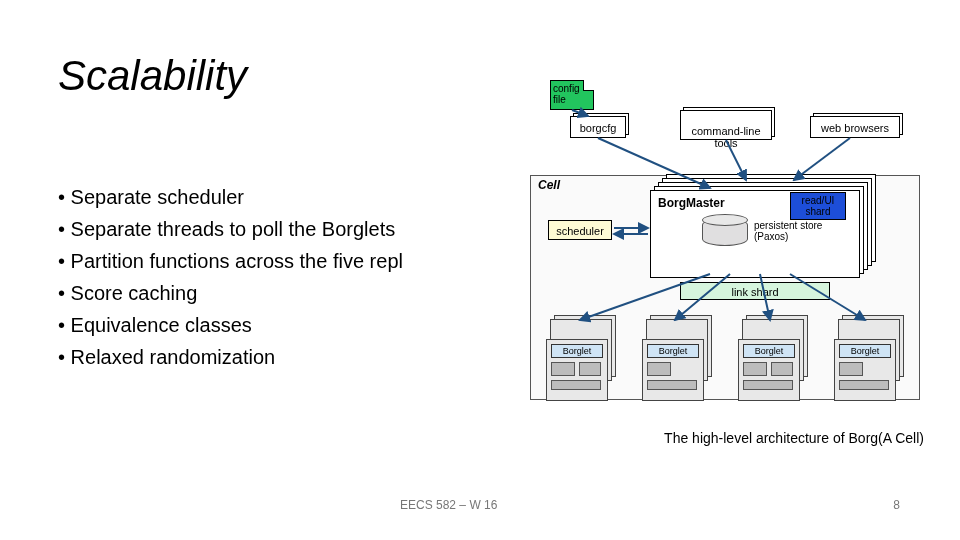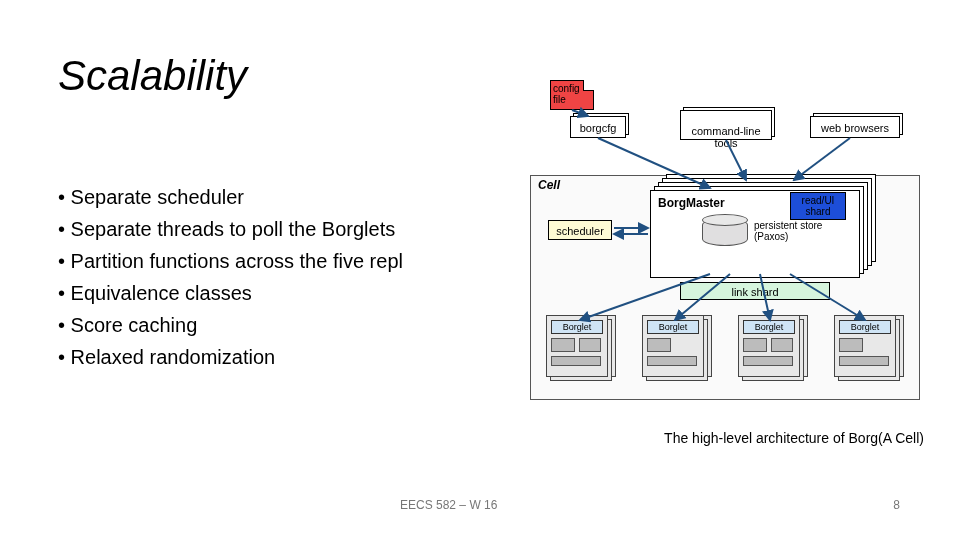--- a/index.html
+++ b/index.html
@@ -10,56 +10,56 @@
   .bullets div { white-space: nowrap; }
   .caption { position: absolute; right: 36px; top: 430px; font-size: 14px; }
   .footer-left { position: absolute; left: 400px; top: 498px; font-size: 12px; color: #777; }
   .footer-right { position: absolute; right: 60px; top: 498px; font-size: 12px; color: #777; }
 
   
   .diagram { position: absolute; left: 510px; top: 80px; width: 420px; height: 340px; font-size: 11px; }
   .box { position: absolute; border: 1px solid #000; background: #fff; text-align: center; padding: 2px 4px; }
   .shadowbox { position: absolute; }
   .shadowbox .s { position: absolute; border: 1px solid #000; background: #fff; }
-  .cfgfile { position: absolute; width: 44px; height: 30px; background: #ef4444; border: 1px solid #000; font-size: 10px; padding: 2px; }
+  .cfgfile { position: absolute; width: 44px; height: 30px; background: #22c55e; border: 1px solid #000; font-size: 10px; padding: 2px; }
   .cfgfile::after { content: ""; position: absolute; top: -1px; right: -1px; width: 10px; height: 10px; background: #fff; border-left: 1px solid #000; border-bottom: 1px solid #000; }
   .cell { position: absolute; border: 1px solid #555; background: #fafafa; }
   .cell-label { position: absolute; font-style: italic; font-weight: bold; font-size: 12px; }
   .arrow { stroke: #205081; stroke-width: 2; fill: none; }
   .arrowhead { fill: #205081; }
 
   .bm { background: #fefbd4; }
   .ru { background: #1d4ed8; }
   .ls { background: #d6f5dd; margin-top: 28px; }
   .sch { background: #fefbd4; }
   .cylinder { position: absolute; width: 46px; height: 28px; border: 1px solid #555; border-radius: 50% / 25%; background: #e0dfe0; }
   .cylinder::before { content: ""; position: absolute; top: -5px; left: -1px; right: -1px; height: 10px; border: 1px solid #555; border-radius: 50%; background: #e8e8e8; }
 
   .machine { position: absolute; width: 70px; height: 70px; }
   .machine .m { position: absolute; width: 62px; height: 62px; border: 1px solid #444; background: #e8e8e8; }
   .machine .m1 { left: 8px; top: 0; }
   .machine .m2 { left: 4px; top: 4px; }
-  .machine .m3 { left: 0; top: 0; padding-left: 48px; }
+  .machine .m3 { left: 0; top: 24px; padding-left: 48px; }
   .blet { position: absolute; left: 4px; top: 4px; right: 4px; height: 14px; background: #cfe4f5; border: 1px solid #333; font-size: 9px; text-align: center; line-height: 13px; }
   .inner1 { position: absolute; left: 4px; top: 22px; width: 24px; height: 14px; background: #bcbcbc; border: 1px solid #555; }
   .inner2 { position: absolute; left: 4px; top: 40px; width: 50px; height: 10px; background: #bcbcbc; border: 1px solid #555; }
   .inner3 { position: absolute; left: 32px; top: 22px; width: 22px; height: 14px; background: #bcbcbc; border: 1px solid #555; }
 </style>
 </head>
 <body>
 
 <div class="slide">
   <div class="title">Scalability</div>
 
   <div class="bullets">
     <div>• <span>Separate scheduler</span></div>
     <div>• <span>Separate threads to poll the Borglets</span></div>
     <div>• <span>Partition functions across the five repl</span></div>
+    <div>• <span>Score caching</span></div>
     <div>• <span>Equivalence classes</span></div>
-    <div>• <span>Score caching</span></div>
     <div>• <span>Relaxed randomization</span></div>
   </div>
 
   <div class="diagram">
 
     <div class="cfgfile" style="left:40px; top:0;">config
 file</div>
 
     <div class="shadowbox" style="left:60px; top:36px; width:56px; height:22px;">
       <div class="s" style="left:3px; top:-3px; width:56px; height:22px;"></div>

